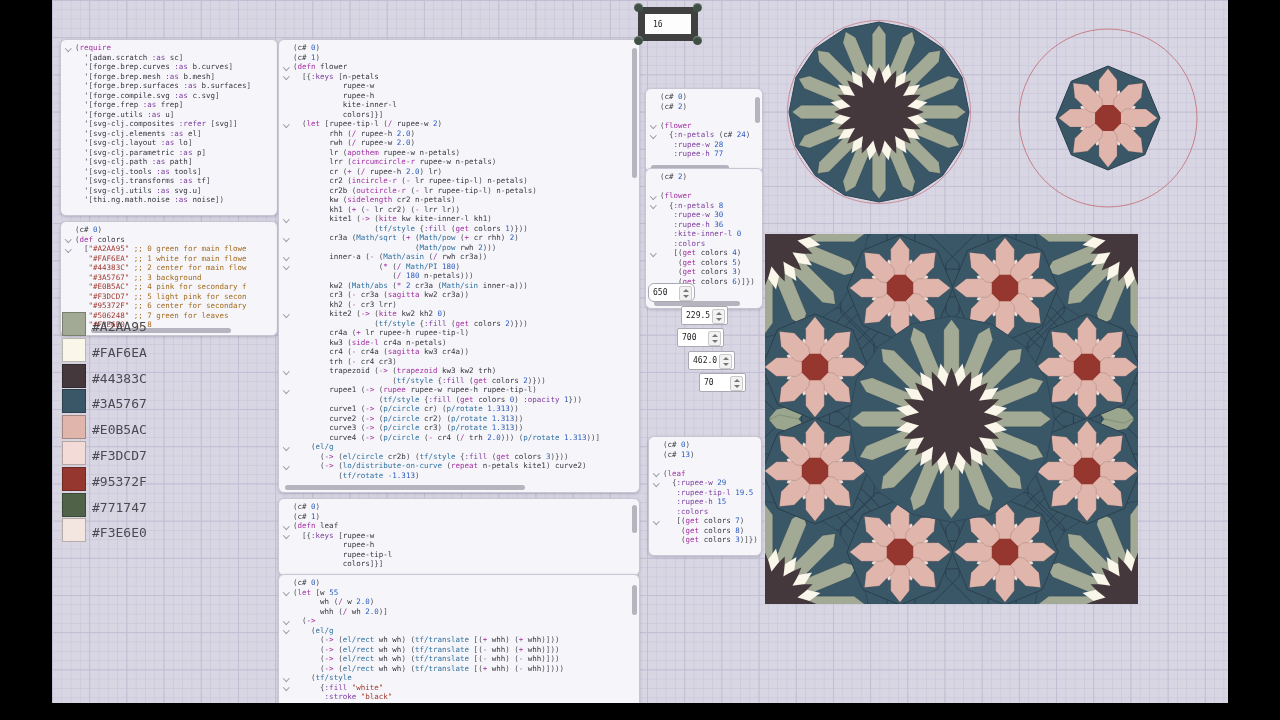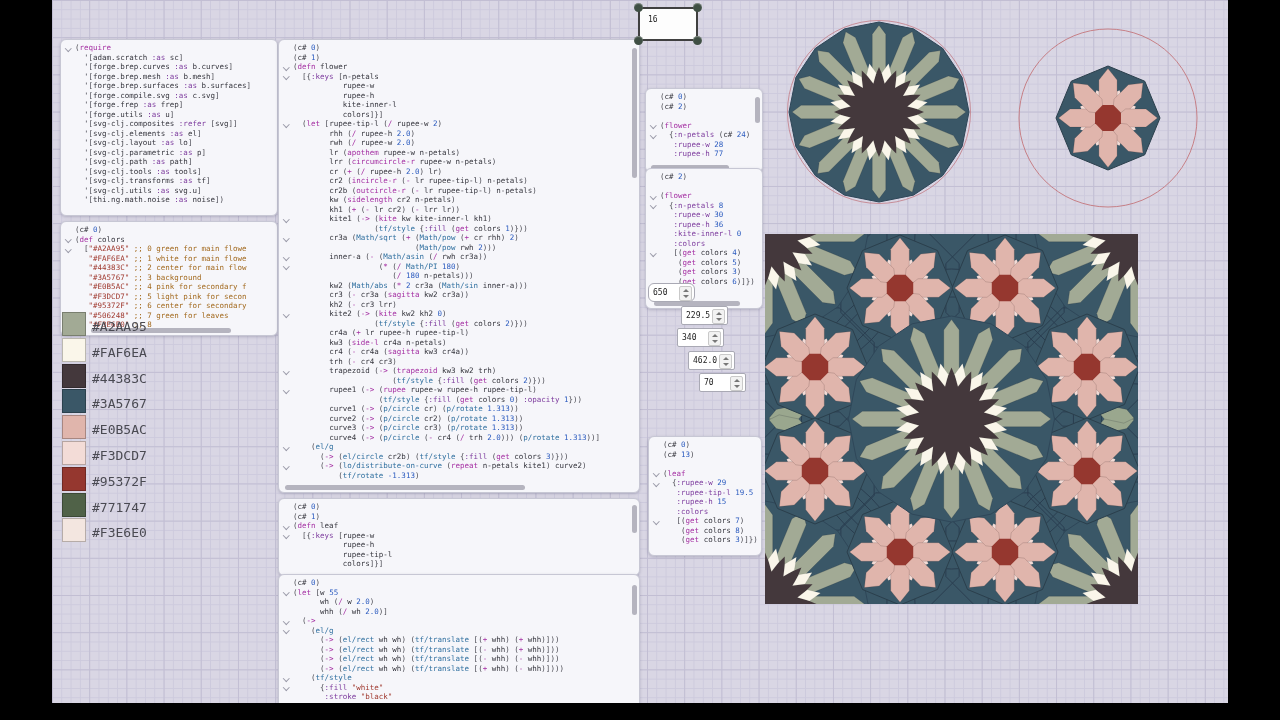--- a/index.html
+++ b/index.html
@@ -38,21 +38,21 @@
   .num-val{position:absolute;left:4px;top:4px;}
   .spinner{position:absolute;right:2px;top:2px;width:11px;height:13px;background:#f2f2f2;
            border:1px solid #c9c9c9;border-radius:2px;}
   .spin-up{position:absolute;left:2.5px;top:2px;width:0;height:0;
            border-left:3px solid transparent;border-right:3px solid transparent;border-bottom:3.5px solid #777;}
   .spin-dn{position:absolute;left:2.5px;bottom:2px;width:0;height:0;
            border-left:3px solid transparent;border-right:3px solid transparent;border-top:3.5px solid #777;}
 
   #sel-widget{position:absolute;}
   #sel-box{position:absolute;left:4px;top:4px;right:4px;bottom:4px;background:#fdfdfd;
-           border:2px solid #404040;}
+           border:7px solid #404040;}
   #sel-val{position:absolute;left:8px;top:6px;font-size:8px;color:#222;}
   .handle{position:absolute;width:9px;height:9px;border-radius:50%;background:#3f4f44;
           box-shadow:inset 0 1px 1px rgba(255,255,255,.35);}
   svg{position:absolute;overflow:hidden;}
 </style>
 </head>
 <body>
 
 <div id="frame">
   <div id="canvas-grid"></div>
@@ -109,21 +109,21 @@
         </span>
       </div>
       <div class="num-input" style="left: 681px; top: 306px;">
         <span class="num-val">229.5</span>
     <span class="spinner">
       <span class="spin-up"></span>
       <span class="spin-dn"></span>
         </span>
       </div>
       <div class="num-input" style="left: 677px; top: 328px;">
-        <span class="num-val">340</span>
+        <span class="num-val">700</span>
     <span class="spinner">
       <span class="spin-up"></span>
       <span class="spin-dn"></span>
         </span>
       </div>
       <div class="num-input" style="left: 688px; top: 351px;">
         <span class="num-val">462.0</span>
     <span class="spinner">
       <span class="spin-up"></span>
       <span class="spin-dn"></span>

